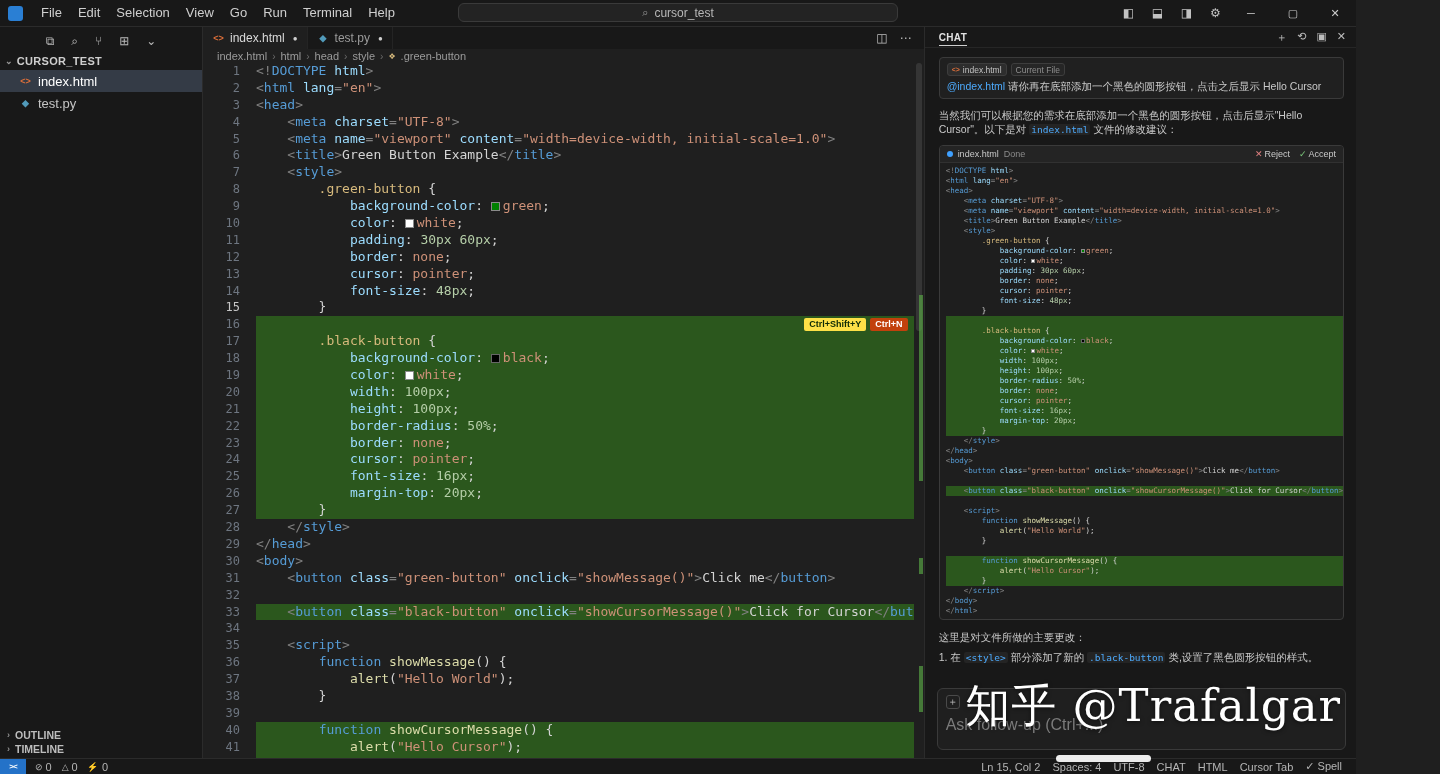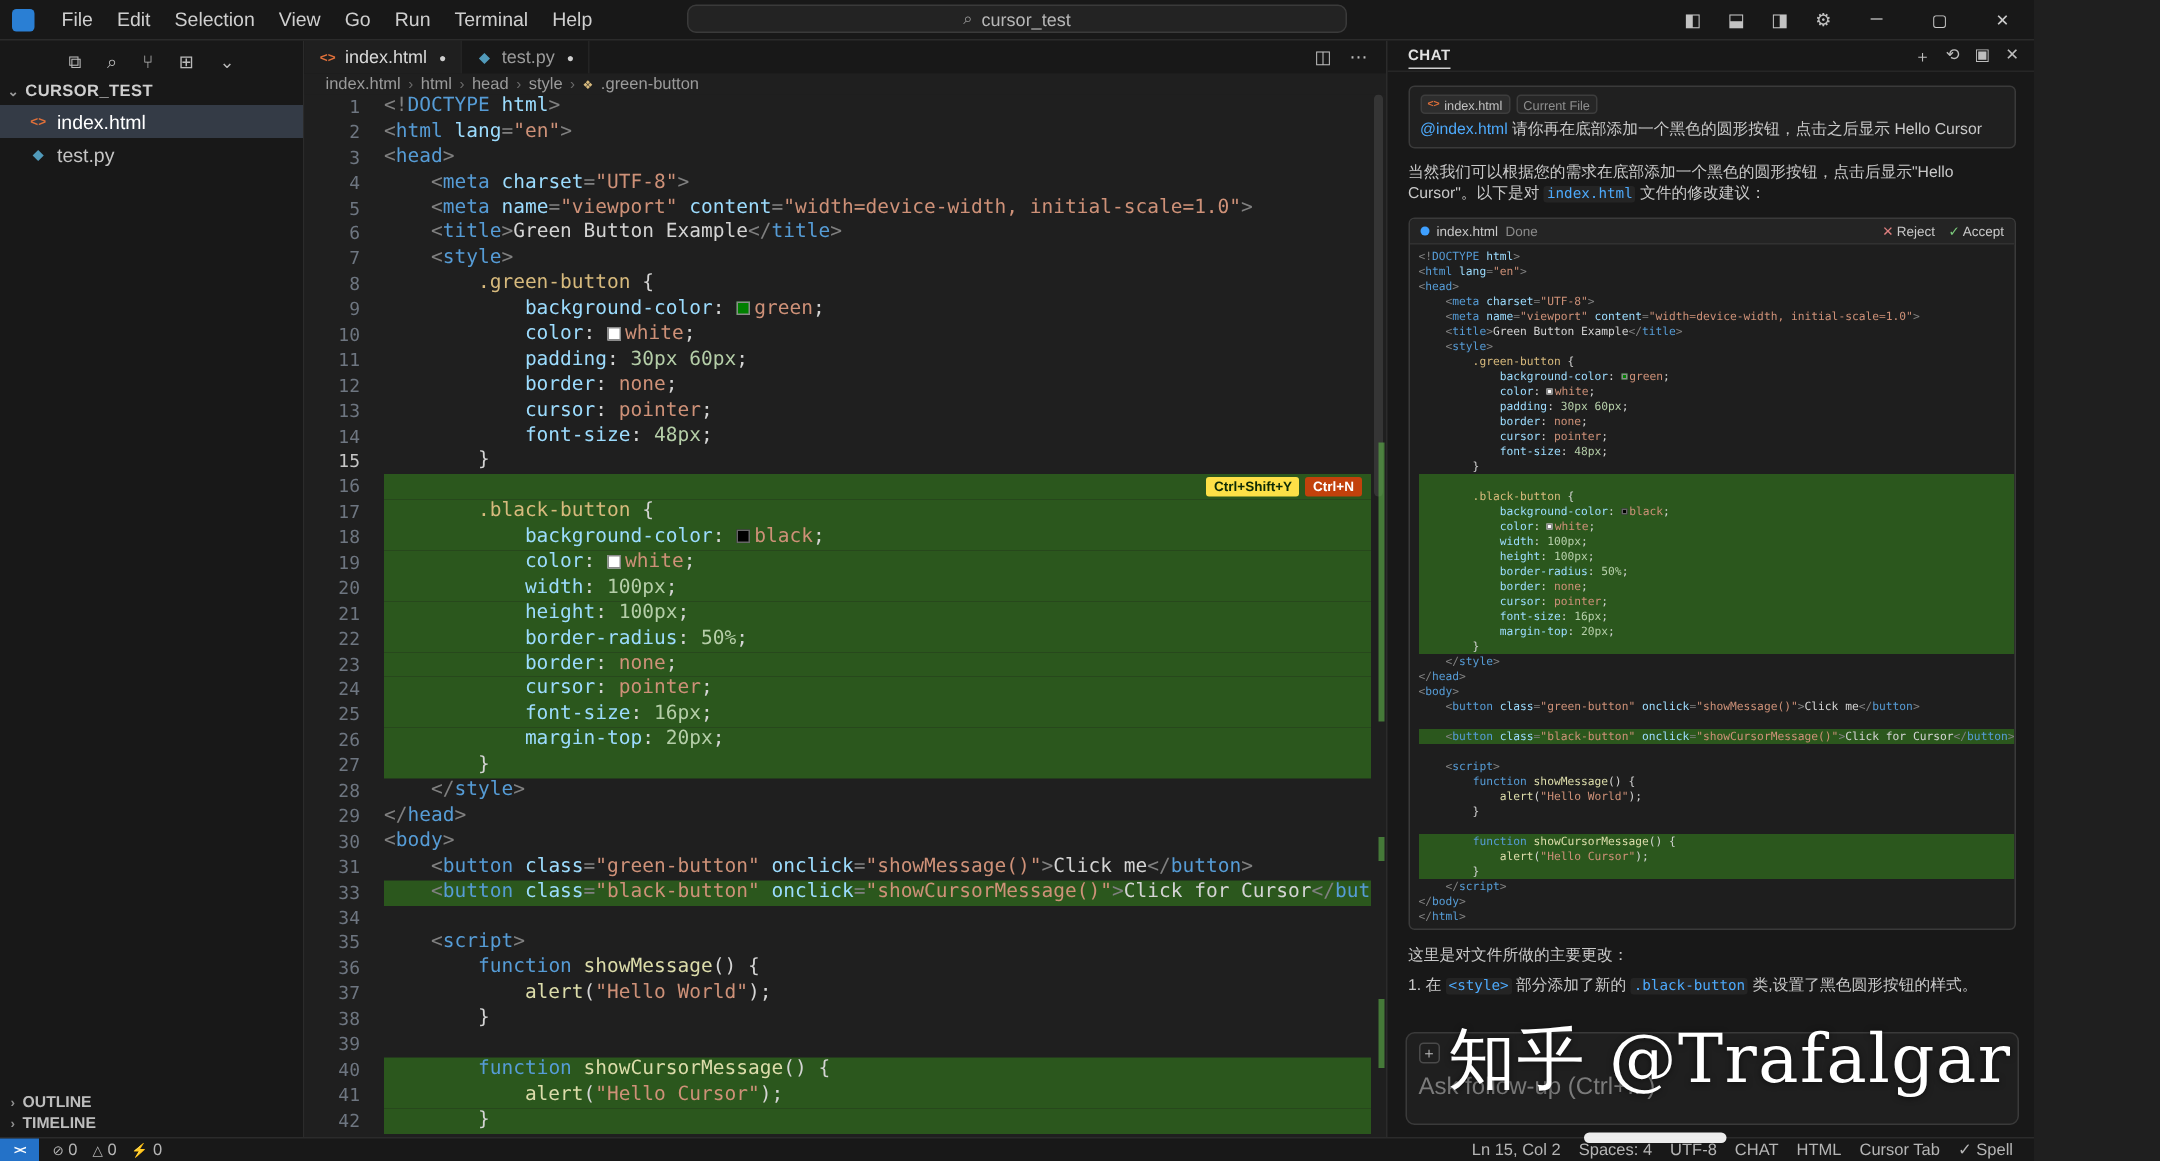--- a/index.html
+++ b/index.html
@@ -251,20 +251,21 @@
             <div class="cl add"><span class="ln">22</span><span class="lc"><span class="tk-a">            border-radius</span><span class="tk-w">: </span><span class="tk-n">50%</span><span class="tk-w">;</span></span></div>
             <div class="cl add"><span class="ln">23</span><span class="lc"><span class="tk-a">            border</span><span class="tk-w">: </span><span class="tk-s">none</span><span class="tk-w">;</span></span></div>
             <div class="cl add"><span class="ln">24</span><span class="lc"><span class="tk-a">            cursor</span><span class="tk-w">: </span><span class="tk-s">pointer</span><span class="tk-w">;</span></span></div>
             <div class="cl add"><span class="ln">25</span><span class="lc"><span class="tk-a">            font-size</span><span class="tk-w">: </span><span class="tk-n">16px</span><span class="tk-w">;</span></span></div>
             <div class="cl add"><span class="ln">26</span><span class="lc"><span class="tk-a">            margin-top</span><span class="tk-w">: </span><span class="tk-n">20px</span><span class="tk-w">;</span></span></div>
             <div class="cl add"><span class="ln">27</span><span class="lc"><span class="tk-w">        }</span></span></div>
             <div class="cl"><span class="ln">28</span><span class="lc"><span class="tk-w">    </span><span class="tk-p">&lt;/</span><span class="tk-t">style</span><span class="tk-p">&gt;</span></span></div>
             <div class="cl"><span class="ln">29</span><span class="lc"><span class="tk-p">&lt;/</span><span class="tk-t">head</span><span class="tk-p">&gt;</span></span></div>
             <div class="cl"><span class="ln">30</span><span class="lc"><span class="tk-p">&lt;</span><span class="tk-t">body</span><span class="tk-p">&gt;</span></span></div>
             <div class="cl"><span class="ln">31</span><span class="lc"><span class="tk-w">    </span><span class="tk-p">&lt;</span><span class="tk-t">button</span><span class="tk-a"> class</span><span class="tk-p">=</span><span class="tk-s">"green-button"</span><span class="tk-a"> onclick</span><span class="tk-p">=</span><span class="tk-s">"showMessage()"</span><span class="tk-p">&gt;</span><span class="tk-w">Click me</span><span class="tk-p">&lt;/</span><span class="tk-t">button</span><span class="tk-p">&gt;</span></span></div>
+            <div class="cl"><span class="ln">32</span><span class="lc"></span></div>
             <div class="cl add"><span class="ln">33</span><span class="lc"><span class="tk-w">    </span><span class="tk-p">&lt;</span><span class="tk-t">button</span><span class="tk-a"> class</span><span class="tk-p">=</span><span class="tk-s">"black-button"</span><span class="tk-a"> onclick</span><span class="tk-p">=</span><span class="tk-s">"showCursorMessage()"</span><span class="tk-p">&gt;</span><span class="tk-w">Click for Cursor</span><span class="tk-p">&lt;/</span><span class="tk-t">button</span><span class="tk-p">&gt;</span></span></div>
             <div class="cl"><span class="ln">34</span><span class="lc"></span></div>
             <div class="cl"><span class="ln">35</span><span class="lc"><span class="tk-w">    </span><span class="tk-p">&lt;</span><span class="tk-t">script</span><span class="tk-p">&gt;</span></span></div>
             <div class="cl"><span class="ln">36</span><span class="lc"><span class="tk-w">        </span><span class="tk-t">function</span><span class="tk-f"> showMessage</span><span class="tk-w">() {</span></span></div>
             <div class="cl"><span class="ln">37</span><span class="lc"><span class="tk-w">            </span><span class="tk-f">alert</span><span class="tk-w">(</span><span class="tk-s">"Hello World"</span><span class="tk-w">);</span></span></div>
             <div class="cl"><span class="ln">38</span><span class="lc"><span class="tk-w">        }</span></span></div>
             <div class="cl"><span class="ln">39</span><span class="lc"></span></div>
             <div class="cl add"><span class="ln">40</span><span class="lc"><span class="tk-w">        </span><span class="tk-t">function</span><span class="tk-f"> showCursorMessage</span><span class="tk-w">() {</span></span></div>
             <div class="cl add"><span class="ln">41</span><span class="lc"><span class="tk-w">            </span><span class="tk-f">alert</span><span class="tk-w">(</span><span class="tk-s">"Hello Cursor"</span><span class="tk-w">);</span></span></div>
             <div class="cl add"><span class="ln">42</span><span class="lc"><span class="tk-w">        }</span></span></div>

